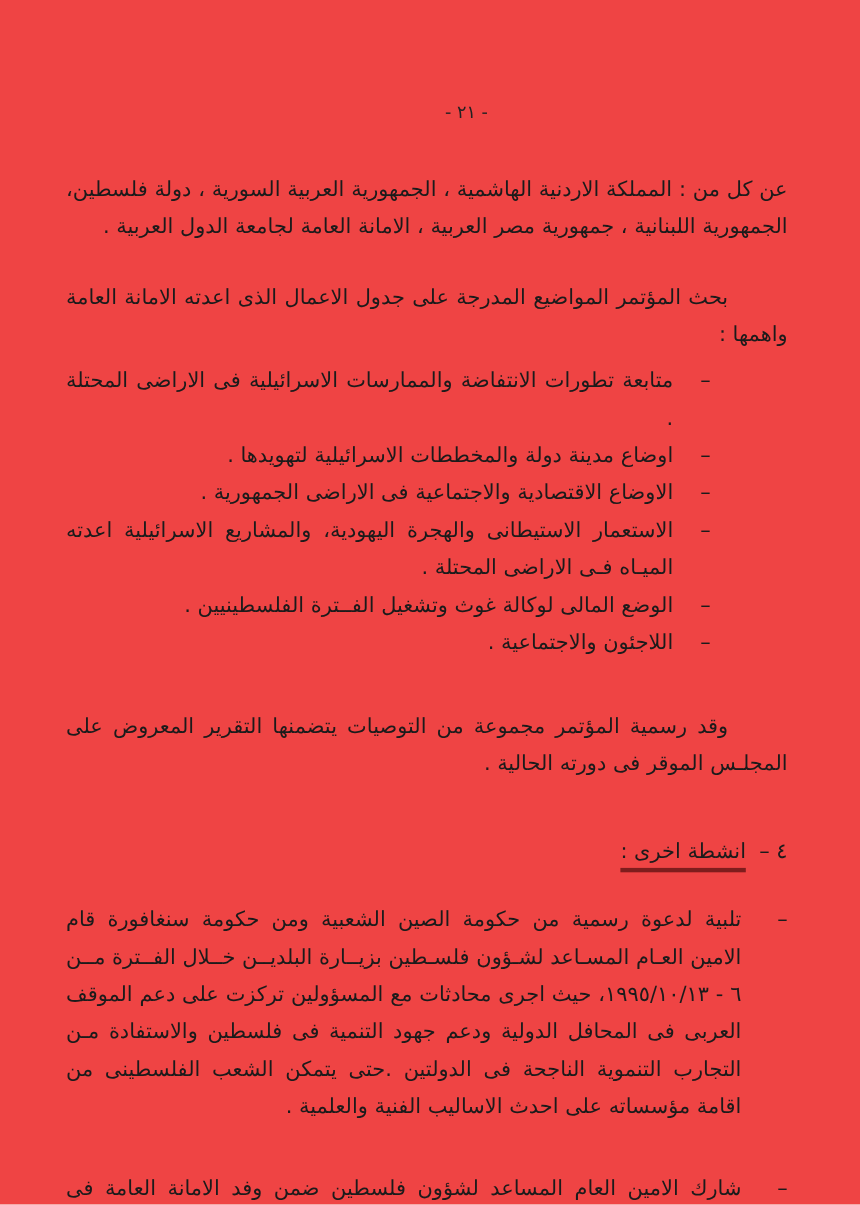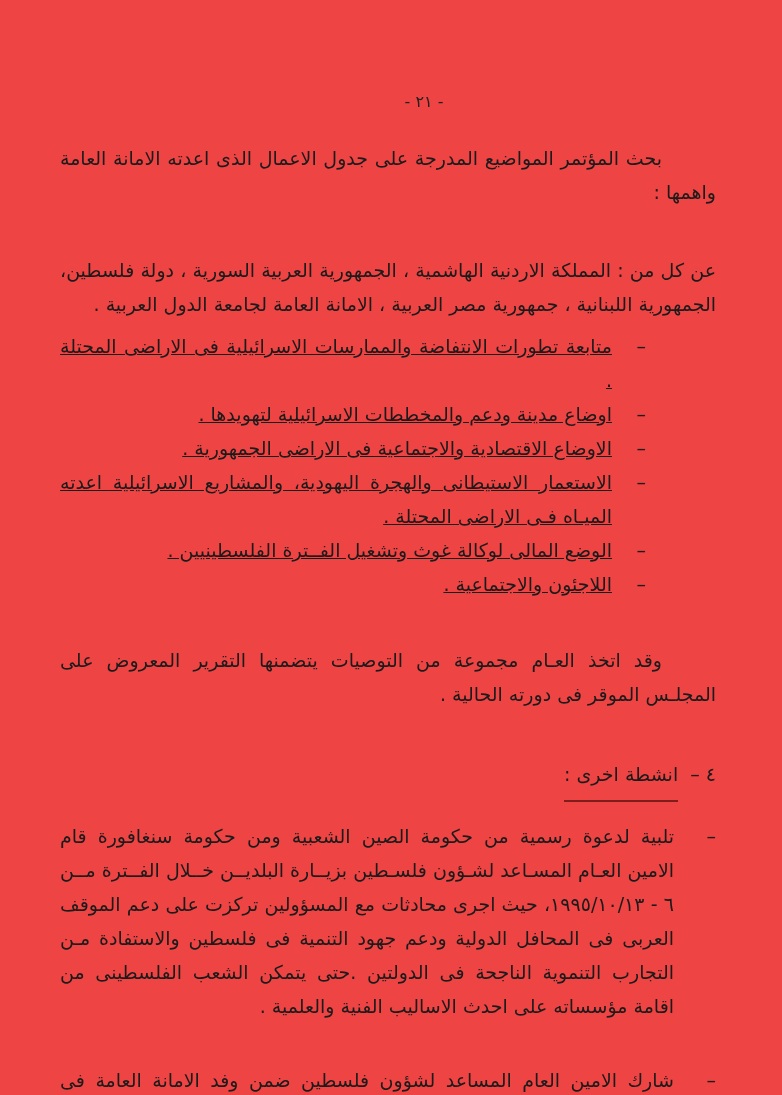--- a/index.html
+++ b/index.html
@@ -42,85 +42,84 @@
   .d-item {
     display: flex;
   }
   .d-item .marker {
     flex: none;
     width: 34px;
     color: #1b1b1b;
   }
   .d-item .itext {
     flex: 1;
-    text-decoration: underline;
   }
 
   .sec-head {
     margin-top: 46px;
     font-size: 19px;
   }
   .sec-head .sec-num {
     margin-left: 6px;
   }
   .sec-head .sec-title {
-    border-bottom: 2px solid #7f1d1d;
-    padding-bottom: 15px;
+    border-bottom: 4px solid #7f1d1d;
+    padding-bottom: 4px;
   }
 
   .activities { margin-top: 28px; }
   .act-item { display: flex; margin-top: 0; }
   .act-item + .act-item { margin-top: 40px; }
   .act-item .marker {
     flex: none;
     width: 42px;
   }
   .act-item .itext { flex: 1; }
 </style>
 </head>
 <body>
 
 <div class="page">
 
   <div class="pageno">- ٢١ -</div>
 
   <div class="content" lang="ar" dir="rtl">
 
+    <p class="para intro">عن كل من : المملكة الاردنية الهاشمية ، الجمهورية العربية السورية ، دولة فلسطين، الجمهورية اللبنانية ، جمهورية مصر العربية ، الامانة العامة لجامعة الدول العربية .</p>
+
     <p class="para lead">بحث المؤتمر المواضيع المدرجة على جدول الاعمال الذى اعدته الامانة العامة واهمها :</p>
-
-    <p class="para intro">عن كل من : المملكة الاردنية الهاشمية ، الجمهورية العربية السورية ، دولة فلسطين، الجمهورية اللبنانية ، جمهورية مصر العربية ، الامانة العامة لجامعة الدول العربية .</p>
 
     <div class="agenda">
       <div class="d-item">
         <span class="marker">–</span>
         <span class="itext">متابعة تطورات الانتفاضة والممارسات الاسرائيلية فى الاراضى المحتلة .</span>
       </div>
       <div class="d-item">
         <span class="marker">–</span>
-        <span class="itext">اوضاع مدينة ودعم والمخططات الاسرائيلية لتهويدها .</span>
+        <span class="itext">اوضاع مدينة دولة والمخططات الاسرائيلية لتهويدها .</span>
       </div>
       <div class="d-item">
         <span class="marker">–</span>
         <span class="itext">الاوضاع الاقتصادية والاجتماعية فى الاراضى الجمهورية .</span>
       </div>
       <div class="d-item">
         <span class="marker">–</span>
         <span class="itext">الاستعمار الاستيطانى والهجرة اليهودية، والمشاريع الاسرائيلية اعدته الميـاه فـى الاراضى المحتلة .</span>
       </div>
       <div class="d-item">
         <span class="marker">–</span>
         <span class="itext">الوضع المالى لوكالة غوث وتشغيل الفــترة الفلسطينيين .</span>
       </div>
       <div class="d-item">
         <span class="marker">–</span>
         <span class="itext">اللاجئون والاجتماعية .</span>
       </div>
     </div>
 
-    <p class="para recs">وقد اتخذ العـام مجموعة من التوصيات يتضمنها التقرير المعروض على المجلـس الموقر فى دورته الحالية .</p>
+    <p class="para recs">وقد رسمية المؤتمر مجموعة من التوصيات يتضمنها التقرير المعروض على المجلـس الموقر فى دورته الحالية .</p>
 
     <div class="sec-head">
       <span class="sec-num">٤ –</span>
       <span class="sec-title">انشطة اخرى :</span>
     </div>
 
     <div class="activities">
       <div class="act-item">
         <span class="marker">–</span>
         <span class="itext">تلبية لدعوة رسمية من حكومة الصين الشعبية ومن حكومة سنغافورة قام الامين العـام المسـاعد لشـؤون فلسـطين بزيــارة البلديــن خــلال الفــترة مــن ٦ - ١٩٩٥/١٠/١٣، حيث اجرى محادثات مع المسؤولين تركزت على دعم الموقف العربى فى المحافل الدولية ودعم جهود التنمية فى فلسطين والاستفادة مـن التجارب التنموية الناجحة فى الدولتين .حتى يتمكن الشعب الفلسطينى من اقامة مؤسساته على احدث الاساليب الفنية والعلمية .</span>

